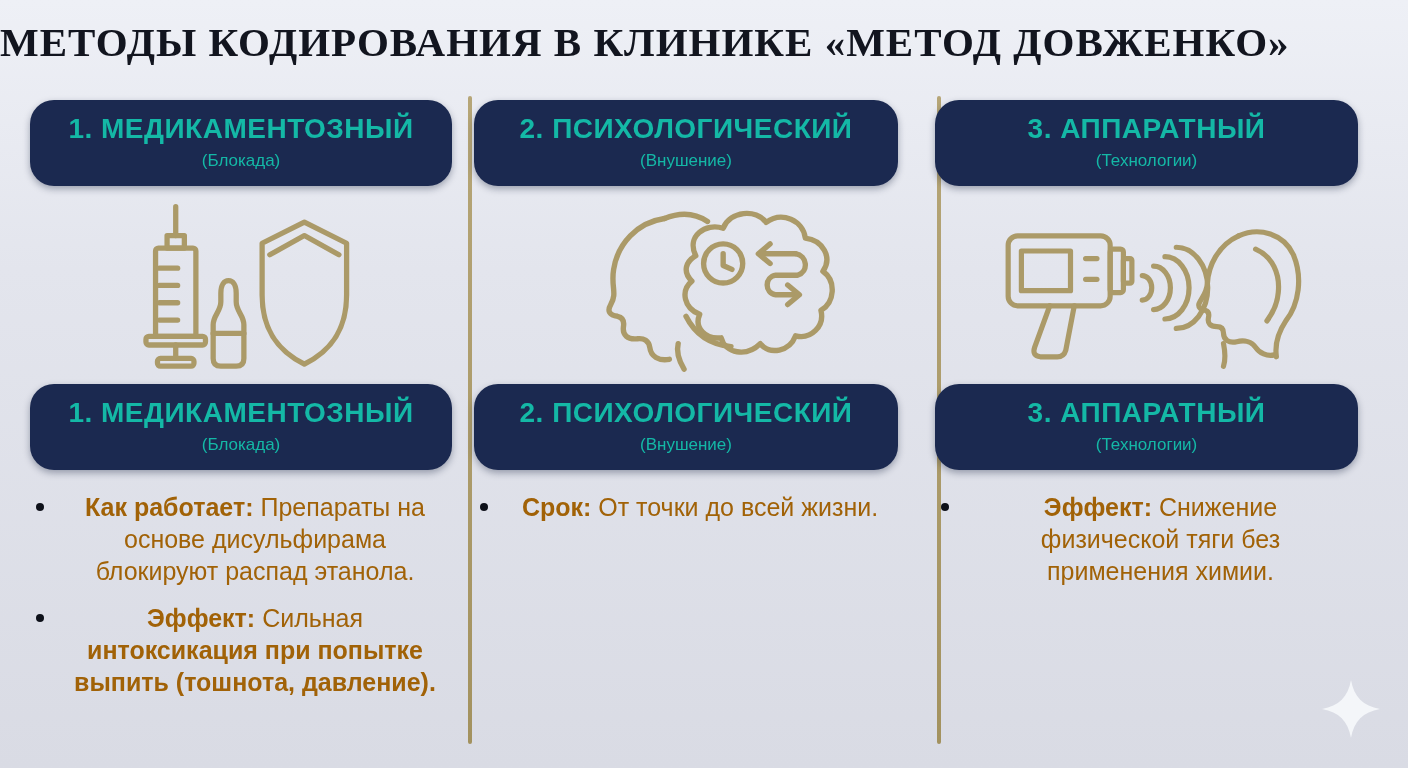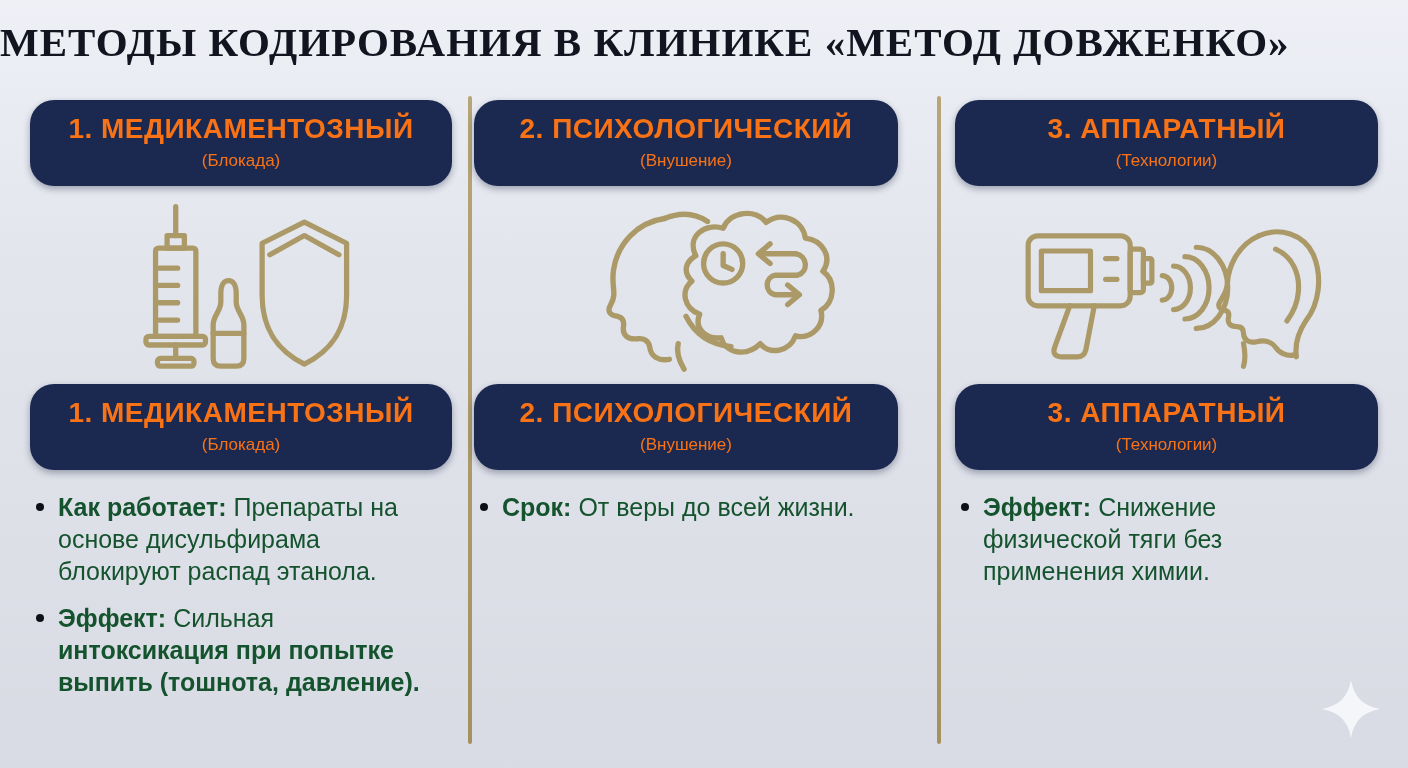--- a/index.html
+++ b/index.html
@@ -10,34 +10,34 @@
   }
   .title{
     position:absolute;top:18px;left:0;width:100%;
     font-family:"Liberation Serif","DejaVu Serif",serif;
     font-weight:700;font-size:41px;letter-spacing:1px;color:#12151f;
     white-space:nowrap;
   }
   .col{position:absolute;top:100px;}
   #col1{left:30px;width:422px;}
   #col2{left:474px;width:424px;}
-  #col3{left:955px;width:423px;}
+  #col3{left:935px;width:423px;}
   .pill{
     background:#1b2950;border-radius:24px;height:86px;
     display:flex;flex-direction:column;justify-content:center;align-items:center;
-    color:#f97316;box-shadow:0 3px 7px rgba(15,25,55,.35);
+    color:#14b8a6;box-shadow:0 3px 7px rgba(15,25,55,.35);
   }
   .pill .l1{font-size:28px;font-weight:700;letter-spacing:.5px;line-height:34px;}
   .pill .l2{font-size:17px;font-weight:400;line-height:29px;}
   .icon-box{height:198px;display:flex;align-items:center;justify-content:center;}
   .icon-box svg{stroke:#ab9a68;fill:none;stroke-width:5.5;stroke-linecap:round;stroke-linejoin:round;}
   .bullets{margin:21px 0 0;padding:0;list-style:none;}
   .bullets li{
     position:relative;padding-left:28px;font-size:25px;line-height:32px;
-    color:#14532d;margin-bottom:15px;white-space:pre-wrap;
+    color:#a16207;margin-bottom:15px;white-space:pre-wrap;text-align:center;
   }
   .bullets li::before{
     content:"";position:absolute;left:6px;top:12px;width:8px;height:8px;
     border-radius:50%;background:#0d1019;
   }
   .b-label{font-weight:700;}
   .b-bold{font-weight:700;}
   .divider{
     position:absolute;top:96px;width:4px;height:648px;border-radius:2px;
     background:linear-gradient(180deg,#b6a678,#a3925f);
@@ -116,21 +116,21 @@
       <path d="M236 48 L224 58 L236 68"></path>
       <path d="M262 58 C274 60 276 76 264 80 L242 80 C230 82 230 98 242 100 L264 100"></path>
       <path d="M254 90 L266 100 L254 110"></path>
     </svg>
   </div>
   <div class="pill">
     <div class="l1">2. ПСИХОЛОГИЧЕСКИЙ</div>
     <div class="l2">(Внушение)</div>
   </div>
   <ul class="bullets">
-    <li><span class="b-label">Срок:</span><span class="b-text"> От веры до всей жизни.</span><span class="b-bold"></span></li>
+    <li><span class="b-label">Срок:</span><span class="b-text"> От точки до всей жизни.</span><span class="b-bold"></span></li>
   </ul>
 </div>
 
 <div class="col" id="col3">
   <div class="pill">
     <div class="l1">3. АППАРАТНЫЙ</div>
     <div class="l2">(Технологии)</div>
   </div>
   <div class="icon-box">
     <svg width="320" height="170" viewBox="0 0 330 180">

